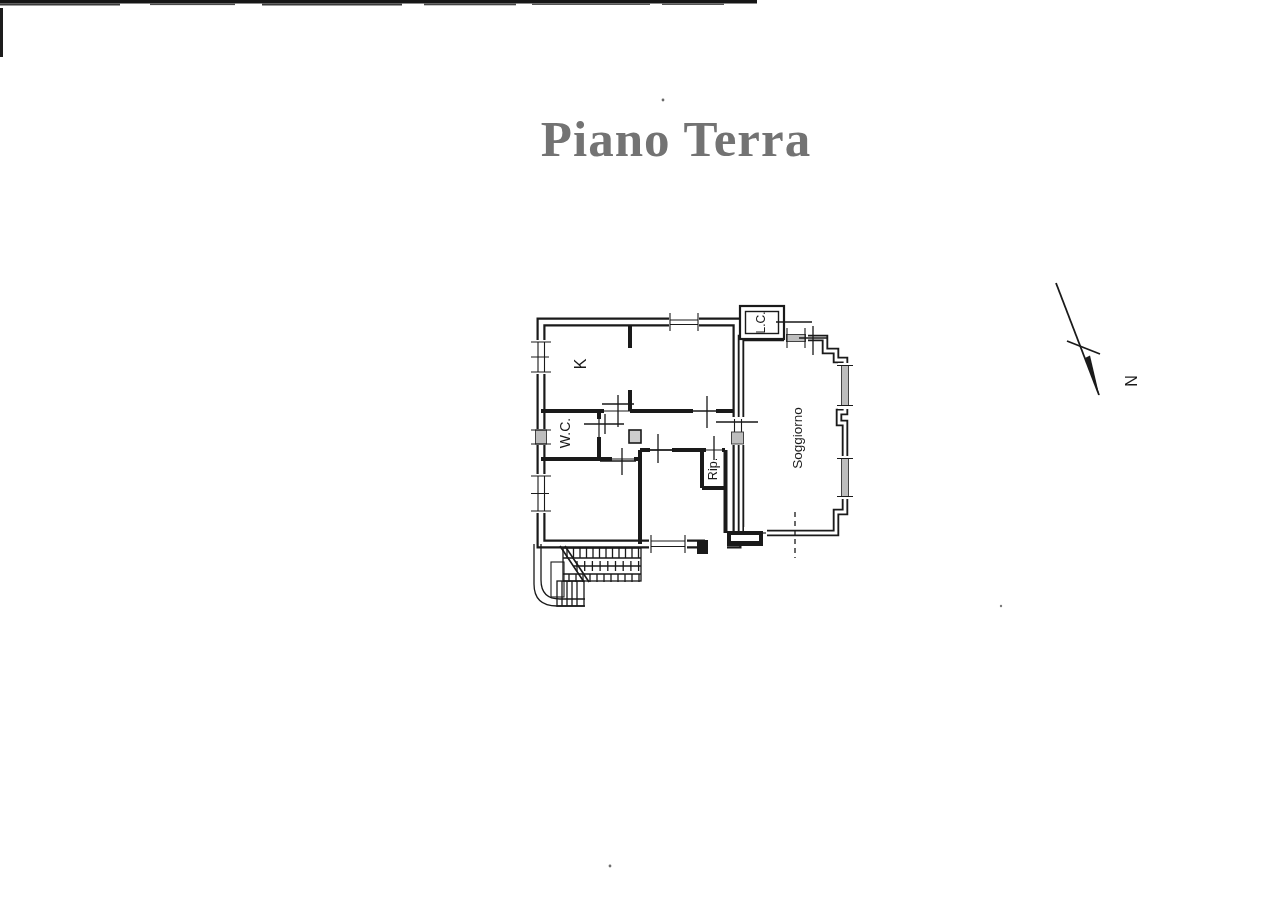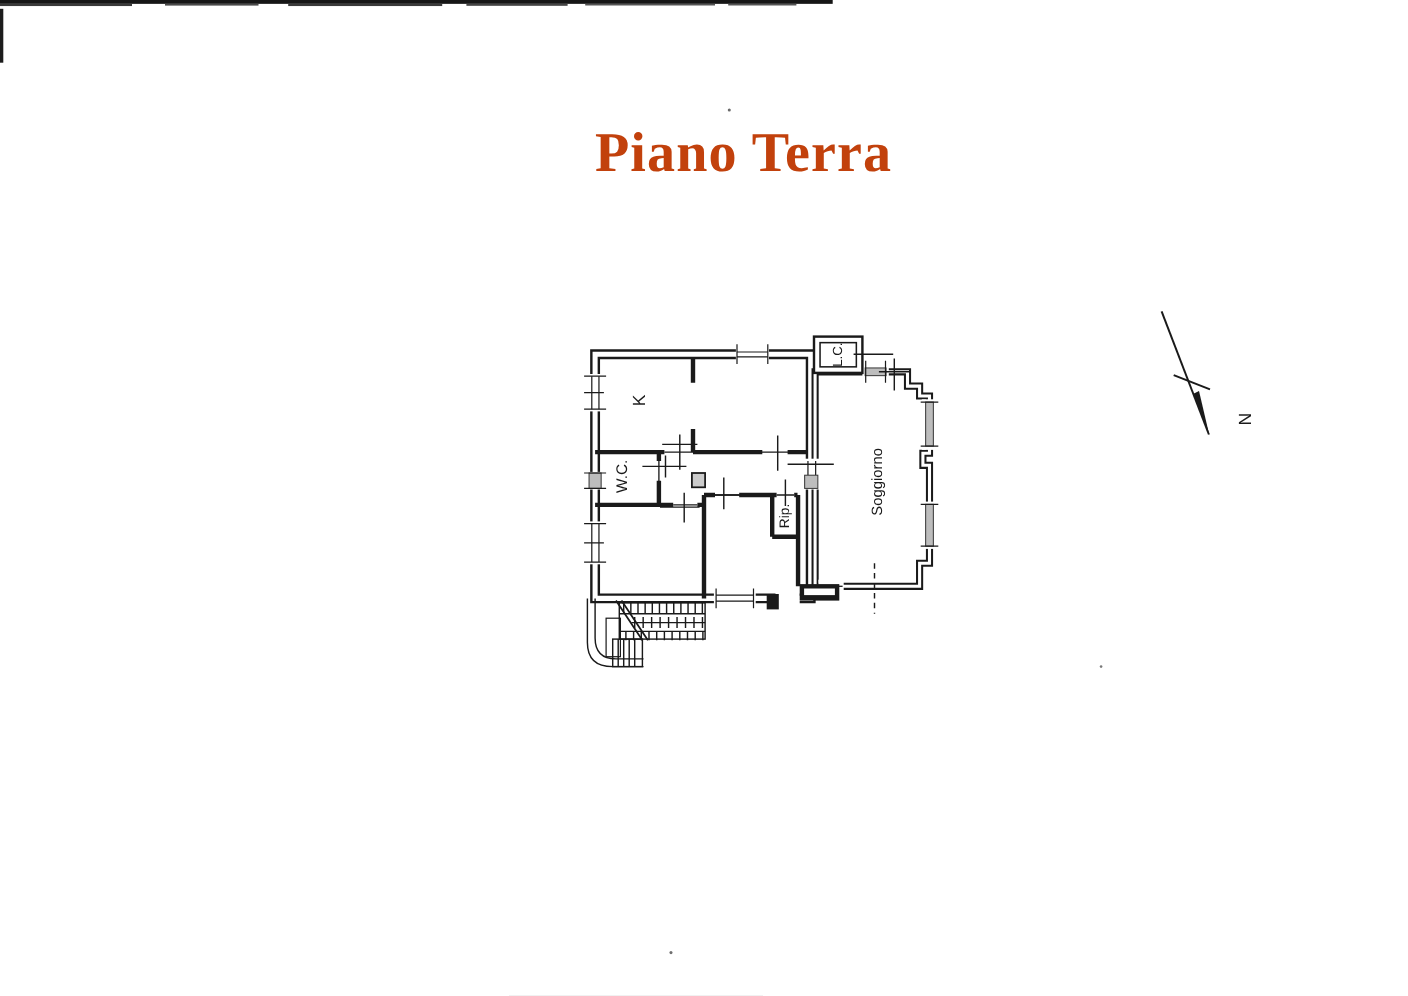--- a/index.html
+++ b/index.html
@@ -1,20 +1,20 @@
 <!DOCTYPE html>
 <html><head>
 <meta charset="utf-8">
 <style>
   html,body{margin:0;padding:0;background:#e8e8e8;}
   .page{position:relative;width:1280px;height:905px;background:#ffffff;overflow:hidden;
         font-family:"Liberation Sans",sans-serif;}
   .title{position:absolute;left:676px;top:110px;transform:translateX(-50%);
          font-family:"Liberation Serif",serif;font-weight:bold;font-size:51px;
-         color:#c2410c;white-space:nowrap;letter-spacing:1px;}
+         color:#737373;white-space:nowrap;letter-spacing:1px;}
   svg{position:absolute;left:0;top:0;}
   svg text{font-family:"Liberation Sans",sans-serif;fill:#1a1a1a;}
 </style>
 </head>
 <body>
 
 <div class="page">
 
   <div class="title">Piano Terra</div>
 

